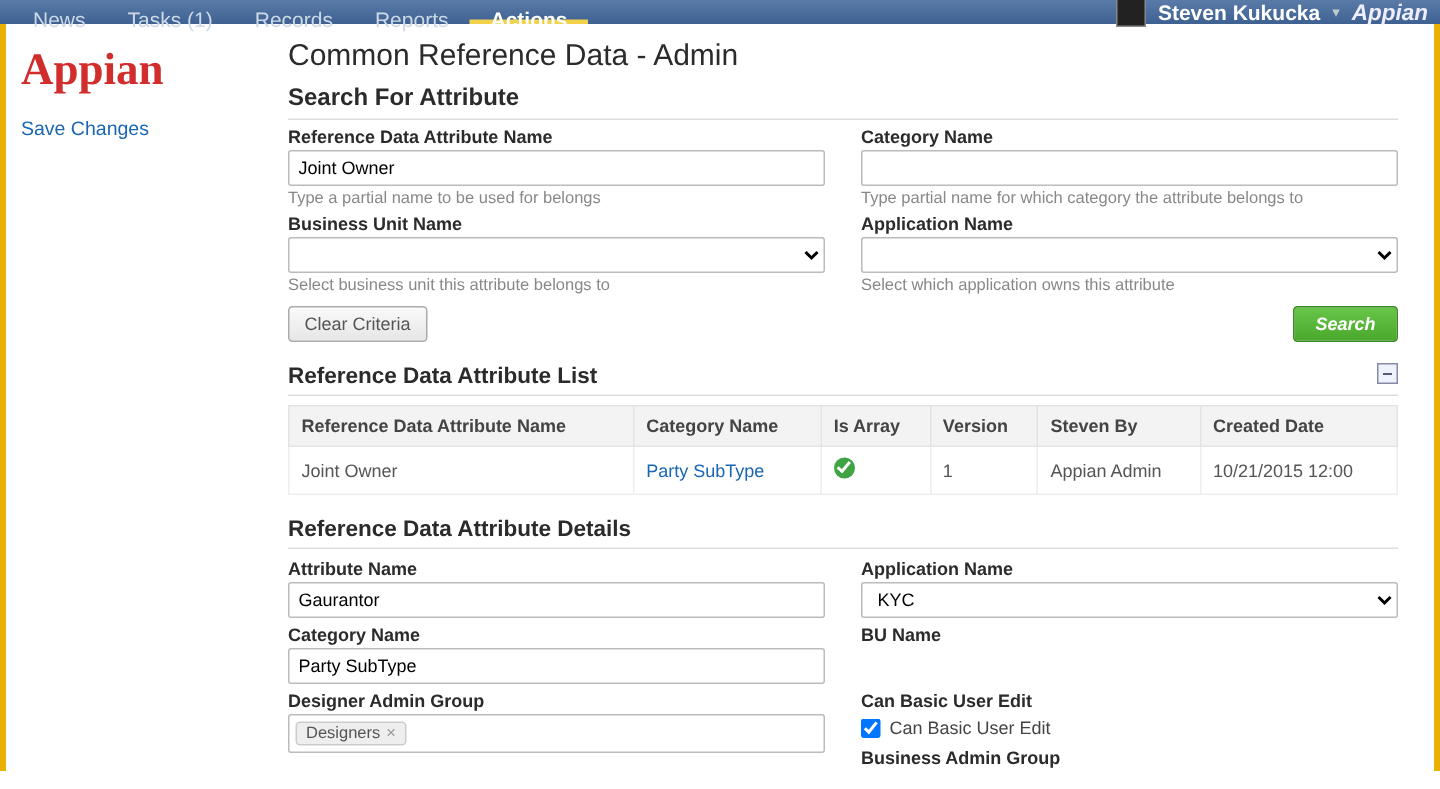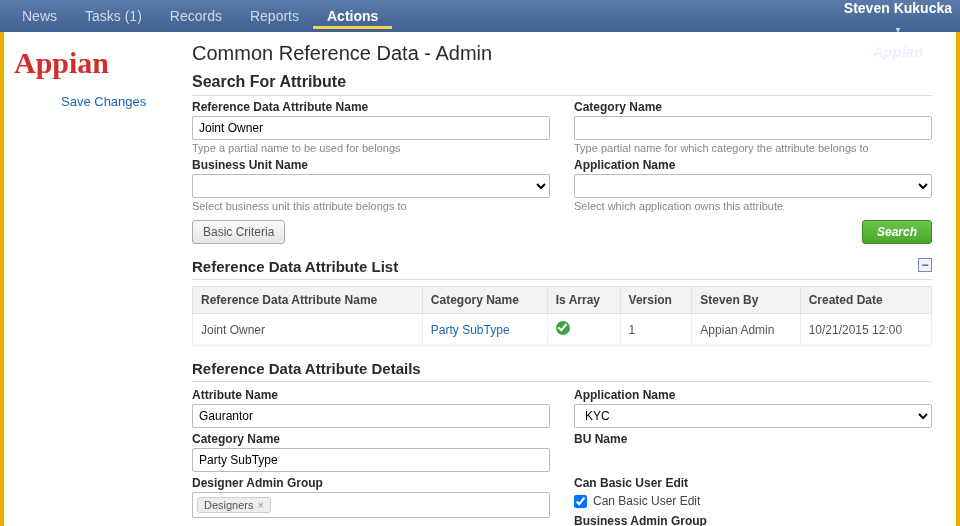--- a/index.html
+++ b/index.html
@@ -1,29 +1,29 @@
 <!DOCTYPE html>
 <html><head>
 <meta charset="utf-8">
 <style>
   * { box-sizing: border-box; margin: 0; padding: 0; }
   body { font-family: Arial, Helvetica, sans-serif; font-size: 13px; color: #333; background: #fff; width: 960px; }
-  .topbar { background: linear-gradient(to bottom, #5a7ba8, #3e6192); height: 32px; display: flex; align-items: center; padding: 0 8px; color: #d0dbe8; }
+  .topbar { background: linear-gradient(to bottom, #5a7ba8, #3e6192); height: 16px; display: flex; padding: 0 8px; color: #d0dbe8; }
   .topbar .nav { display: flex; gap: 0; }
   .topbar .nav-item { padding: 5px 14px; cursor: pointer; font-size: 14px; color: #cdd9e6; }
   .topbar .nav-item.active { color: #fff; border-bottom: 3px solid #f1d24a; padding-bottom: 2px; font-weight: bold; }
-  .topbar .right { margin-left: auto; display: flex; align-items: center; gap: 8px; flex-direction: column; }
+  .topbar .right { margin-left: auto; display: flex; align-items: center; gap: 8px; }
   .avatar { width: 20px; height: 20px; background: #222; border: 1px solid #888; }
   .username { color: #fff; font-weight: bold; font-size: 14px; }
   .dropdown-caret { color: #bcc; font-size: 10px; }
   .brand { color: #eef; font-style: italic; font-weight: bold; font-size: 15px; }
   .page-wrap { display: flex; border-left: 4px solid #e8b000; border-right: 4px solid #e8b000; min-height: 498px; background: #fff; }
   .sidebar { width: 170px; padding: 14px 10px; }
   .logo { color: #d22d2d; font-weight: bold; font-size: 30px; font-family: Georgia, serif; }
-  .save-link { color: #1a66b3; font-size: 13px; margin-top: 14px; display: block; cursor: pointer; margin-left: 47px; }
+  .save-link { color: #1a66b3; font-size: 13px; margin-top: 14px; display: block; cursor: pointer; }
   .main { flex: 1; padding: 10px 24px 0 18px; }
   h1.page-title { font-size: 20px; font-weight: normal; color: #2b2b2b; margin-bottom: 4px; }
   h2.section-title { font-size: 16px; font-weight: bold; color: #2b2b2b; margin: 8px 0 4px; border-bottom: 1px solid #ddd; padding-bottom: 4px; }
   h2.list-title { font-size: 15px; font-weight: bold; color: #2b2b2b; margin: 14px 0 6px; border-bottom: 1px solid #ddd; padding-bottom: 4px; display: flex; align-items: flex-start; }
   .collapse-icon { margin-left: auto; width: 14px; height: 14px; border: 1px solid #88a; background: #eef3fb; display: flex; align-items: center; justify-content: center; font-size: 12px; color: #557; cursor: pointer; line-height: 1; }
   .form-row { display: flex; gap: 24px; margin-top: 4px; }
   .form-col { flex: 1; }
   .field-label { font-weight: bold; font-size: 12px; color: #2b2b2b; margin-bottom: 2px; display: block; }
   input[type=text], select { width: 100%; border: 1px solid #bbb; background: #fff; padding: 3px 6px; font-size: 12px; height: 24px; border-radius: 2px; }
   .helper { font-size: 11px; color: #888; margin-top: 2px; }
@@ -92,21 +92,21 @@
         <div class="helper">Select business unit this attribute belongs to</div>
       </div>
       <div class="form-col">
         <label class="field-label">Application Name</label>
         <select><option></option></select>
         <div class="helper">Select which application owns this attribute</div>
       </div>
     </div>
 
     <div class="btn-row">
-      <button class="btn">Basic Criteria</button>
+      <button class="btn">Clear Criteria</button>
       <button class="btn primary">Search</button>
     </div>
 
     <h2 class="list-title">
       <span>Reference Data Attribute List</span>
       <span class="collapse-icon">−</span>
     </h2>
 
     <table class="data">
       <thead>

